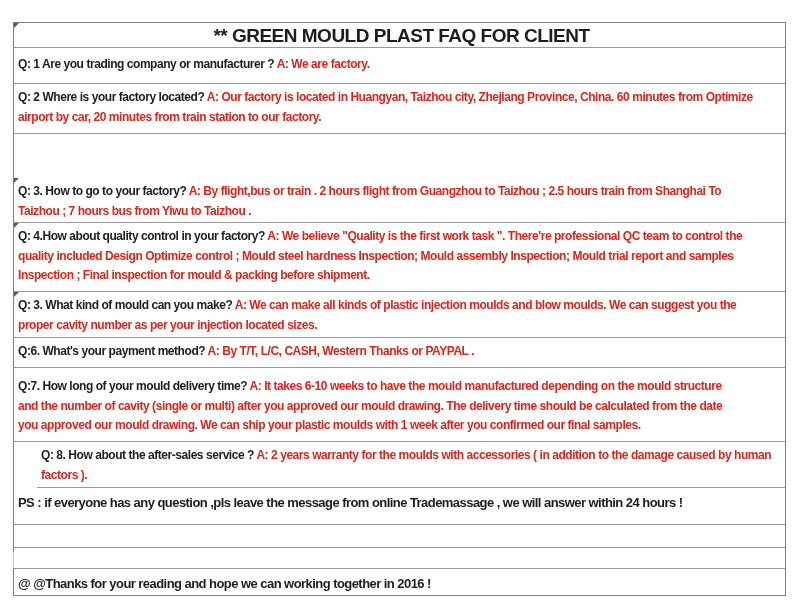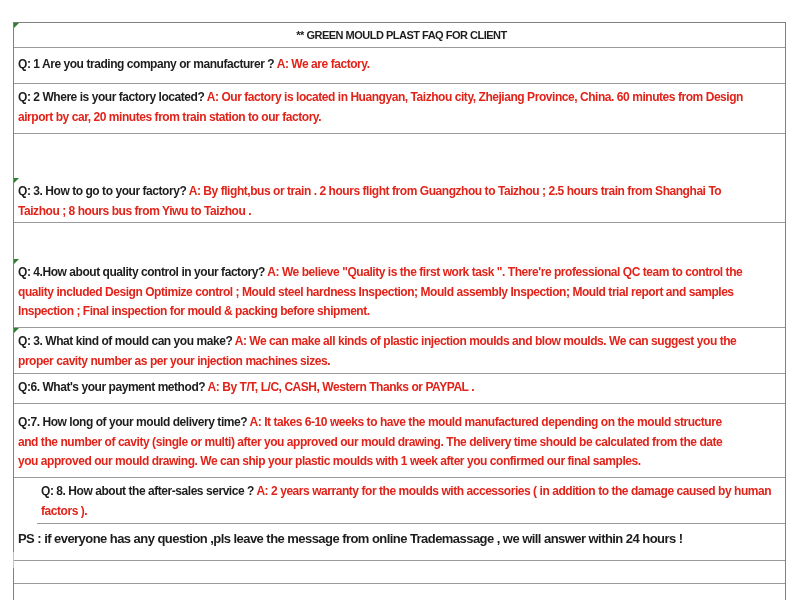--- a/index.html
+++ b/index.html
@@ -40,21 +40,21 @@
     font-weight: bold;
     font-size: 12px;
     line-height: 19.5px;
     letter-spacing: -0.45px;
   }
   .row.title {
     text-align: center;
     padding-top: 1px;
   }
   .row.title .line {
-    font-size: 11px;
+    font-size: 19px;
     line-height: 23px;
     letter-spacing: -0.5px;
   }
   .row.big .line {
     font-size: 13px;
     line-height: 21px;
     letter-spacing: -0.55px;
   }
   .row.q1pad { padding-top: 7px; }
   .row.q7pad { padding-top: 9px; }
@@ -85,38 +85,38 @@
 <div class="sheet">
   <div class="faq-table">
       <div class="row title" style="height: 25px;">
         <span class="marker"></span>
         <div class="line"><span class="ques">** GREEN MOULD PLAST FAQ FOR CLIENT</span></div>
       </div>
       <div class="row q q1pad" style="height: 36px;">
         <div class="line"><span class="ques">Q: 1 Are you trading company or manufacturer ? </span><span class="ans">A: We are factory.</span></div>
       </div>
       <div class="row q" style="height: 50px;">
-        <div class="line"><span class="ques">Q: 2 Where is your factory located? </span><span class="ans">A: Our factory is located in Huangyan, Taizhou city, Zhejiang Province, China. </span><span class="ans und">60 </span><span class="ans">minutes from Design</span></div>
+        <div class="line"><span class="ques">Q: 2 Where is your factory located? </span><span class="ans">A: Our factory is located in Huangyan, Taizhou city, Zhejiang Province, China. </span><span class="ans und">60 </span><span class="ans">minutes from Optimize</span></div>
         <div class="line"><span class="ans">airport by car, </span><span class="ans und">20</span><span class="ans"> minutes from train station to our factory.</span></div>
       </div>
       <div class="row q" style="height: 45px; margin-top: 44px;">
         <span class="marker"></span>
         <div class="line"><span class="ques">Q: 3. How to go to your factory? </span><span class="ans">A: By flight,bus or train . 2 hours flight from Guangzhou to Taizhou ; 2.5 hours train from Shanghai To</span></div>
-        <div class="line"><span class="ans">Taizhou ; 8 hours bus from Yiwu to Taizhou .</span></div>
+        <div class="line"><span class="ans">Taizhou ; 7 hours bus from Yiwu to Taizhou .</span></div>
       </div>
-      <div class="row q" style="height: 69px; margin-top: 36px;">
+      <div class="row q" style="height: 69px;">
         <span class="marker"></span>
         <div class="line"><span class="ques">Q: 4.How about quality control in your factory? </span><span class="ans">A: We believe "Quality is the first work task ". There're professional QC team to control the</span></div>
         <div class="line"><span class="ans">quality included Design Optimize control ;  Mould steel hardness Inspection; Mould assembly Inspection;  Mould trial report and samples</span></div>
         <div class="line"><span class="ans">Inspection ; Final inspection for mould &amp; packing before shipment.</span></div>
       </div>
       <div class="row q" style="height: 46px;">
         <span class="marker"></span>
         <div class="line"><span class="ques">Q: 3. What kind of mould can you make? </span><span class="ans">A:  We can make all kinds of plastic injection moulds and blow moulds. We can suggest you the</span></div>
-        <div class="line"><span class="ans">proper cavity number as per your injection machines sizes.</span></div>
+        <div class="line"><span class="ans">proper cavity number as per your injection located sizes.</span></div>
       </div>
       <div class="row q" style="height: 30px;">
         <div class="line"><span class="ques">Q:6. What's your payment method? </span><span class="ans">A: By T/T, L/C, CASH, Western Thanks or PAYPAL .</span></div>
       </div>
       <div class="row q q7pad" style="height: 74px;">
         <div class="line"><span class="ques">Q:7. How long of your mould delivery time? </span><span class="ans">A:  It takes 6-10 weeks to have the mould manufactured depending on the mould structure</span></div>
         <div class="line"><span class="ans">and the number of cavity (single or multi) after you approved our mould drawing. The delivery time should be calculated from the date</span></div>
         <div class="line"><span class="ans">you approved our mould drawing. We can ship your plastic moulds with 1 week after you confirmed our final samples.</span></div>
       </div>
       <div class="row q" style="height: 46px; margin-left: 23px;">

